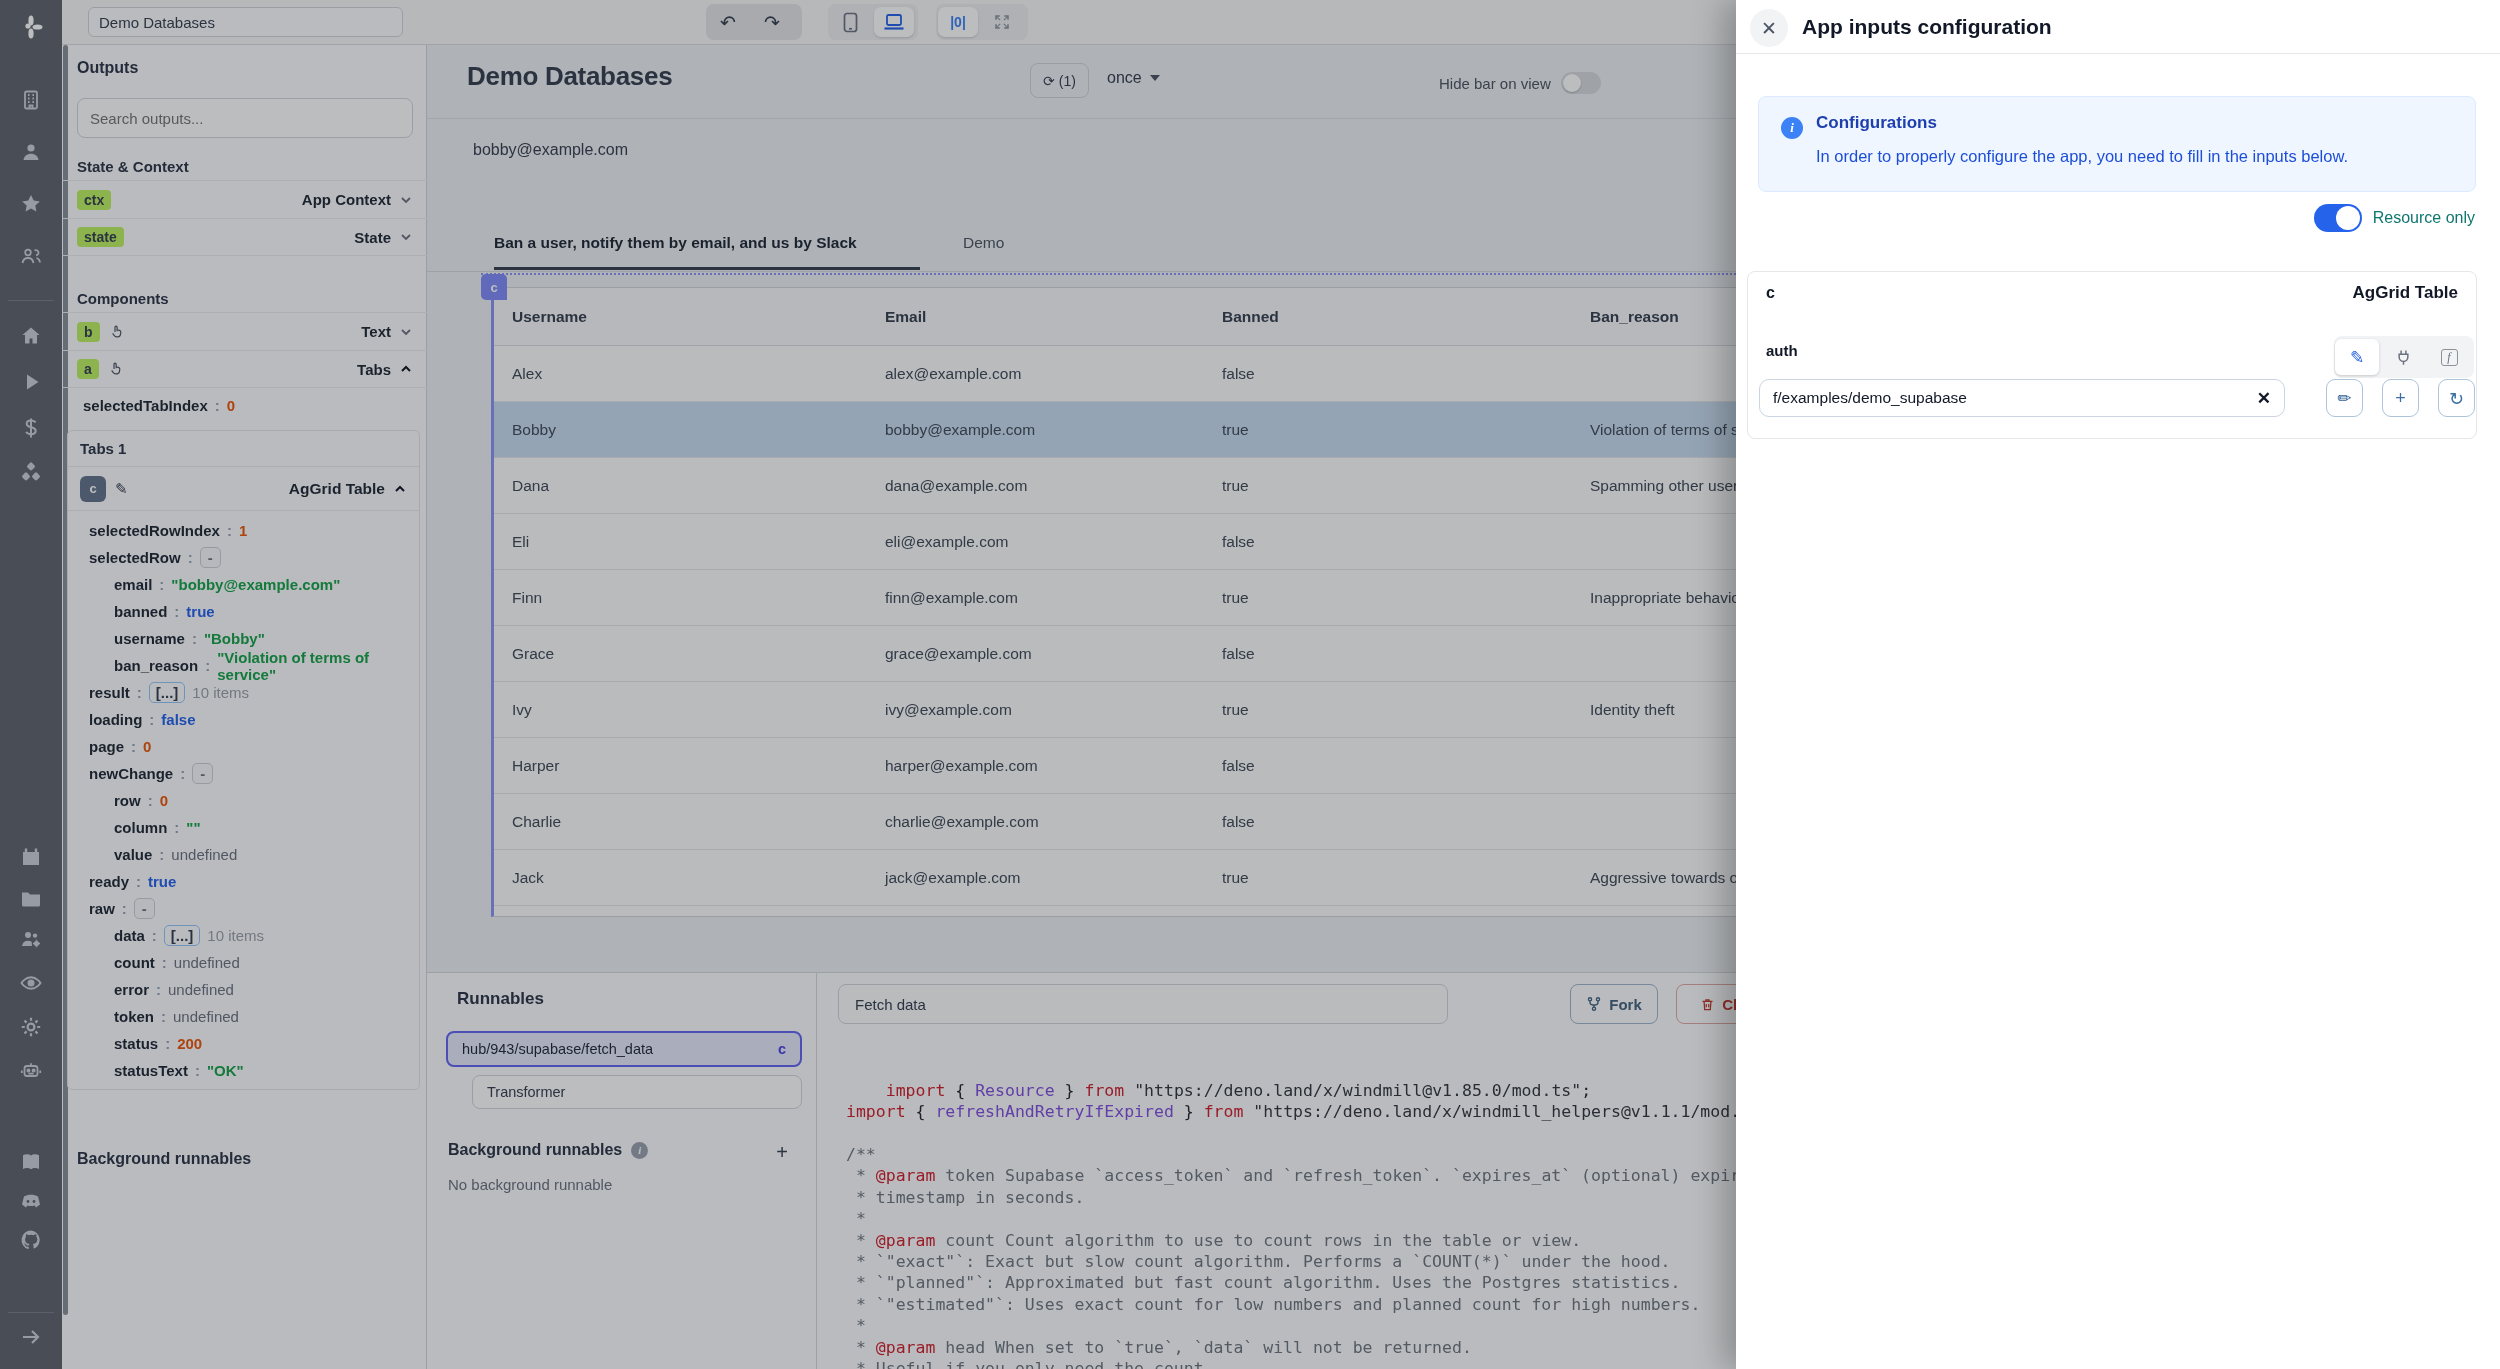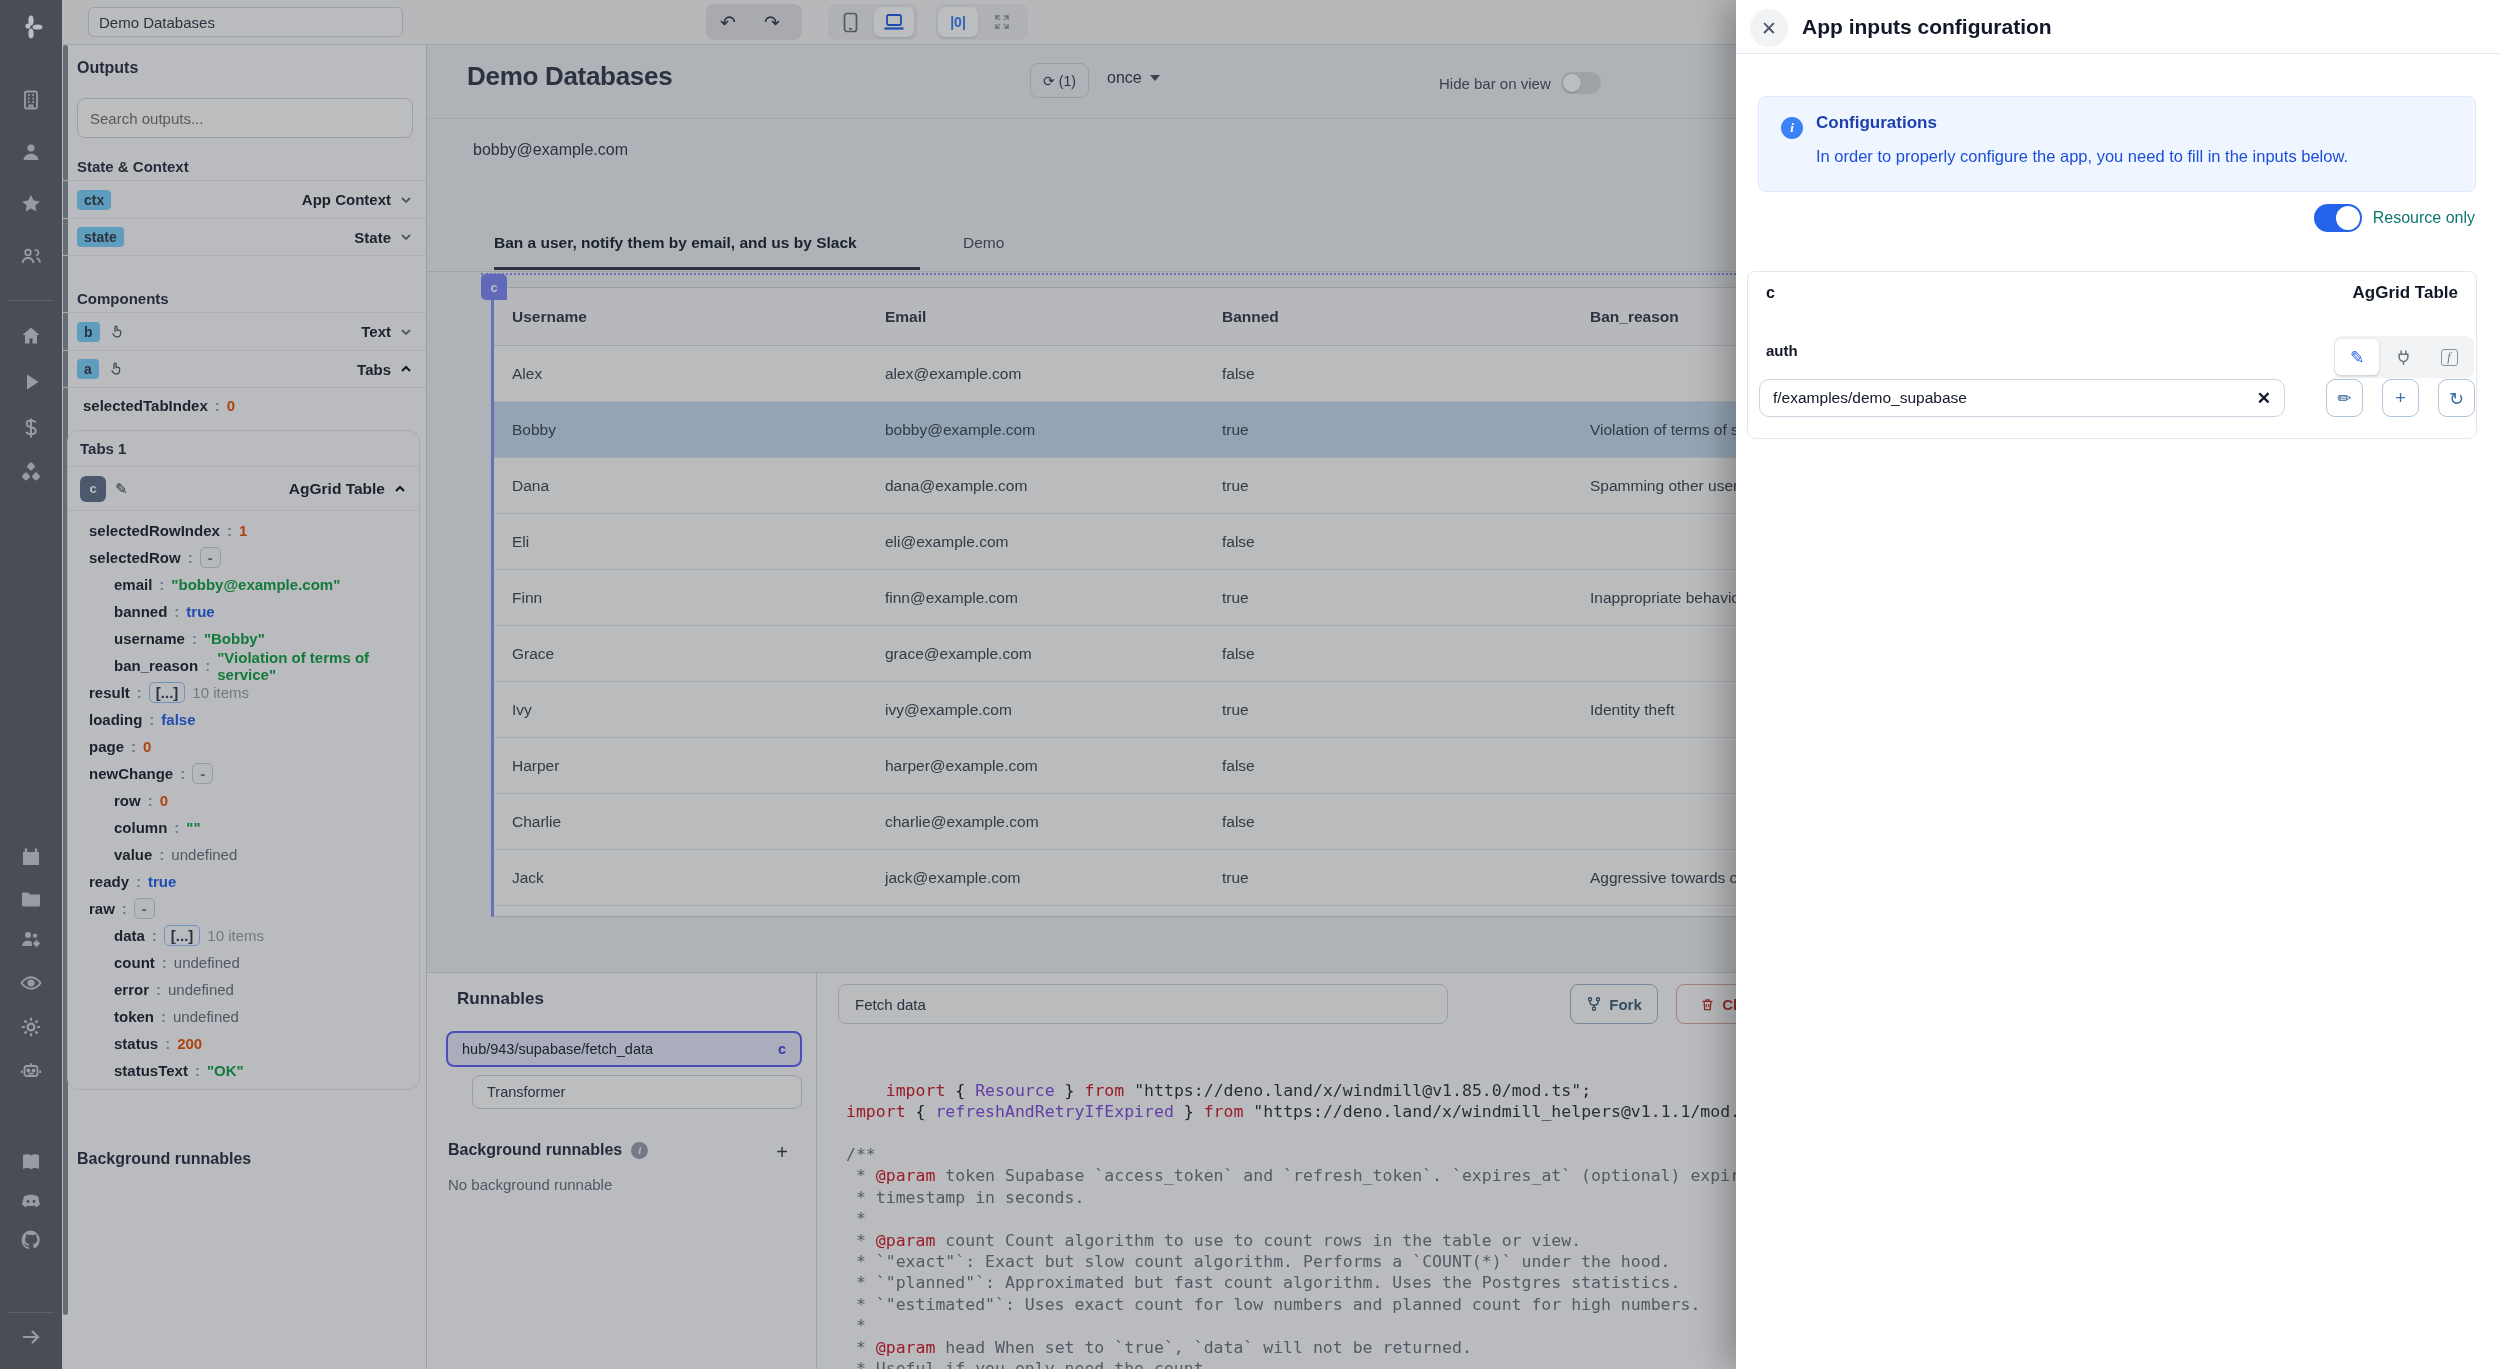--- a/index.html
+++ b/index.html
@@ -20,40 +20,40 @@
   .tb-btn { width:44px; height:36px; display:flex; align-items:center; justify-content:center; color:#374151; font-size:19px; font-family:"DejaVu Sans",sans-serif; }
   .seg-on { background:#ffffff; border-radius:7px; box-shadow:0 1px 2px rgba(0,0,0,.15); height:30px; width:40px; margin:0 2px; display:flex; align-items:center; justify-content:center; }
 
   
   #leftpanel { position:absolute; left:62px; top:45px; width:365px; bottom:0; background:#fdfdfe; border-right:1px solid #d1d5db; z-index:4; }
   #lp-scroll { position:absolute; left:1px; top:0; width:5px; height:1270px; background:#8a9099; border-radius:3px; }
   .lp-h { font-size:16px; font-weight:700; color:#2d3748; }
   .lp-sh { font-size:15px; font-weight:700; color:#2d3748; }
   #search-out { position:absolute; left:15px; top:53px; width:336px; height:40px; border:1px solid #d1d5db; border-radius:8px; background:#fff; font-size:15px; color:#374151; padding:0 12px; font-family:inherit; }
   .lp-row { position:absolute; left:0; width:365px; height:38px; border-top:1px solid #ececee; display:flex; align-items:center; padding:0 14px 0 15px; }
-  .chip { background:#7dd3fc; border-radius:4px; padding:2px 7px; font-size:14px; font-weight:600; color:#374151; }
+  .chip { background:#bef264; border-radius:4px; padding:2px 7px; font-size:14px; font-weight:600; color:#374151; }
   .lp-row .rt { margin-left:auto; font-size:15px; font-weight:700; color:#1f2937; }
   .chev { width:14px; height:14px; margin-left:8px; color:#6b7280; }
   .chev svg { width:14px; height:14px; }
   .chev.up { transform:rotate(180deg); color:#111827; }
   .hand { width:16px; height:16px; margin-left:9px; color:#4b5563; }
   .kv { height:27px; display:flex; align-items:center; font-size:15px; }
   .kv .k { font-weight:600; color:#1f2937; }
   .kv .colon { color:#94a3b8; font-weight:700; margin:0 7px; }
   .kv .val { font-weight:600; color:#374151; }
   .kv .val.num { color:#ea580c; }
   .kv .val.str { color:#16a34a; }
   .kv .val.bool { color:#2563eb; }
   .kv .val.und { color:#6b7280; font-weight:500; }
   .kv .val.box { border:1px solid #cbd0d6; background:#f8f9fa; border-radius:5px; padding:0 7px; color:#6b7280; line-height:19px; }
   .kv .val.items { border:1px solid #93c5fd; border-radius:5px; padding:0 6px; color:#374151; line-height:19px; }
   .kv .extra { color:#9aa1ab; margin-left:7px; font-weight:400; }
   .kv.i0 { padding-left:21px; }
   .kv.i1 { padding-left:46px; }
-  .lp-box { position:absolute; left:5px; width:353px; border:1px solid #e3e5e8; border-radius:12px; background:#fdfdfe; }
+  .lp-box { position:absolute; left:5px; width:353px; border:1px solid #e3e5e8; border-radius:5px; background:#fdfdfe; }
   .lp-box-h { height:36px; display:flex; align-items:center; padding:0 12px; border-bottom:1px solid #e9eaec; font-size:15px; font-weight:700; color:#2d3748; }
   .c-badge { width:26px; height:26px; border-radius:6px; background:#64748b; color:#fff; font-size:13px; font-weight:700; display:flex; align-items:center; justify-content:center; }
   .pencil { font-family:"DejaVu Sans",sans-serif; color:#374151; font-size:15px; margin-left:9px; }
 
   
   #canvas { position:absolute; left:427px; top:45px; right:0; height:927px; background:#eef0f3; }
   #cv-title { position:absolute; left:40px; top:16px; font-size:26px; font-weight:800; color:#374151; letter-spacing:-.3px; }
   #refresh-btn { position:absolute; left:603px; top:18px; width:59px; height:35px; border:1px solid #cfd4da; border-radius:8px; display:flex; align-items:center; justify-content:center; gap:4px; font-size:14px; color:#374151; background:transparent; }
   #once-dd { position:absolute; left:680px; top:24px; display:flex; align-items:center; gap:8px; font-size:16px; color:#374151; }
   .tri-down { width:0; height:0; border-left:5px solid transparent; border-right:5px solid transparent; border-top:6px solid #4b5563; }

